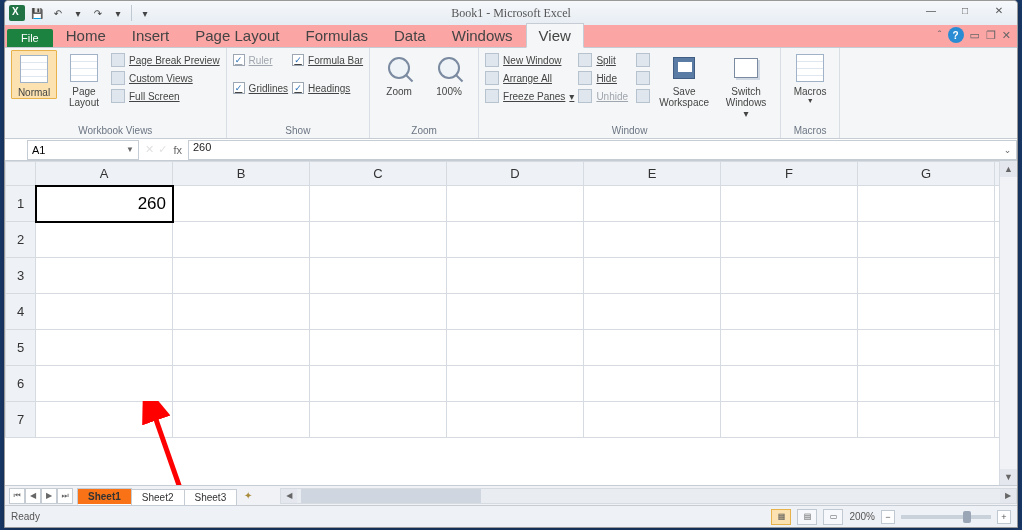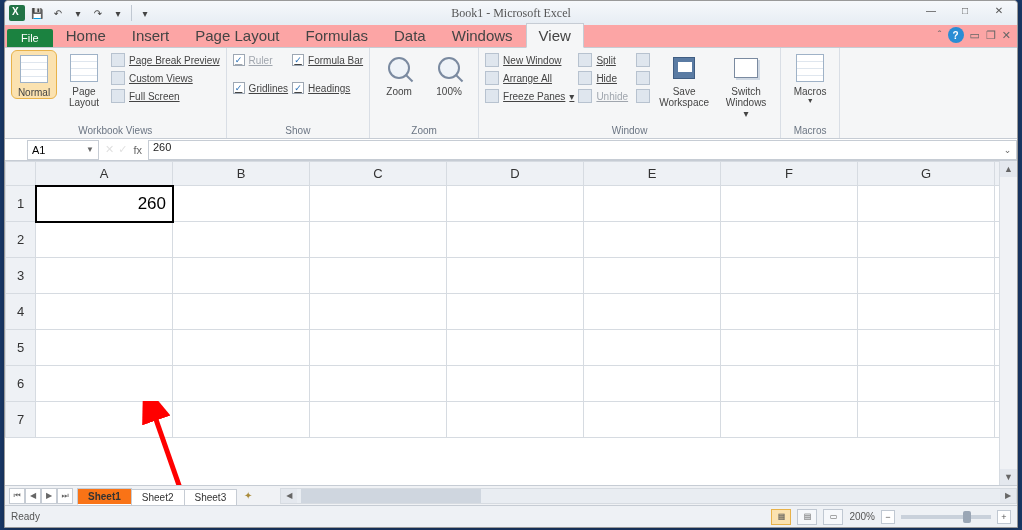--- a/index.html
+++ b/index.html
@@ -25,39 +25,39 @@
   .tab-right { position: absolute; right: 6px; top: 2px; display: flex; gap: 6px; align-items: center; font-size: 11px; color: #666; }
   .help-icon { width: 16px; height: 16px; border-radius: 50%; background: #2a8dd4; color: #fff; font-size: 10px; font-weight: bold; display: flex; align-items: center; justify-content: center; }
 
   
   .ribbon { height: 92px; background: #f5f6f7; border-top: 1px solid #c6ccd4; border-bottom: 1px solid #c6ccd4; display: flex; }
   .rgroup { border-right: 1px solid #d9dee5; padding: 2px 6px 0 6px; display: flex; flex-direction: column; position: relative; }
   .rgroup-title { font-size: 10px; color: #6b7583; text-align: center; height: 14px; line-height: 14px; }
   .rgroup-body { flex: 1; display: flex; align-items: flex-start; gap: 4px; }
   .big-btn { width: 46px; display: flex; flex-direction: column; align-items: center; font-size: 10px; color: #444; padding-top: 2px; text-align: center; line-height: 1.1; }
   .big-btn .ico { width: 32px; height: 32px; margin-bottom: 2px; display: flex; align-items: center; justify-content: center; }
-  .big-btn.sel { background: #fbe2b0; border: 1px solid #e8b24a; border-radius: 6px; }
+  .big-btn.sel { background: #fbe2b0; border: 1px solid #e8b24a; border-radius: 1px; }
   .small-row { display: flex; flex-direction: column; gap: 2px; padding-top: 2px; }
   .small-item { display: flex; align-items: center; gap: 4px; font-size: 10px; color: #444; height: 16px; white-space: nowrap; text-decoration: underline; }
   .small-item.disabled { color: #a0a6ae; text-align: center; }
   .small-item .si { width: 14px; height: 14px; background: #dfe6ee; border: 1px solid #b7c2cf; }
   .chk { width: 12px; height: 12px; border: 1px solid #9da7b3; background: #fff; display: inline-flex; align-items: center; justify-content: center; font-size: 9px; color: #2a6fb5; }
   .chk.on::after { content: "✓"; }
 
   
   .ico-sheet { width: 28px; height: 28px; background: #fff; border: 1px solid #9fb2c7; background-image: repeating-linear-gradient(#fff 0 6px,#dfe6ee 6px 7px), repeating-linear-gradient(90deg,#fff 0 6px,#dfe6ee 6px 7px); }
   .ico-mag { width: 22px; height: 22px; border: 2px solid #7a8aa0; border-radius: 50%; position: relative; background: #eef3f8; }
   .ico-mag::after { content: ""; position: absolute; width: 2px; height: 10px; background: #7a8aa0; transform: rotate(-45deg); right: -2px; bottom: -6px; }
   .ico-win { width: 24px; height: 20px; border: 1px solid #7a8aa0; background: #fff; box-shadow: 2px 2px 0 #cfd8e3; }
   .ico-save { width: 22px; height: 22px; background: #5a7ba3; border: 1px solid #3f5d82; position: relative; }
   .ico-save::after { content: ""; position: absolute; left: 4px; top: 4px; width: 14px; height: 10px; background: #fff; }
 
   
   .fbar { height: 22px; border-bottom: 1px solid #c6ccd4; display: flex; align-items: center; font-size: 11px; background: #fff; }
-  .namebox { width: 72px; height: 20px; margin-left: 22px; border: 1px solid #c6ccd4; padding: 0 4px; display: flex; align-items: center; justify-content: space-between; }
+  .namebox { width: 112px; height: 20px; margin-left: 22px; border: 1px solid #c6ccd4; padding: 0 4px; display: flex; align-items: center; justify-content: space-between; }
   .namebox .dd { font-size: 8px; color: #666; }
   .fx-btns { display: flex; gap: 4px; margin: 0 6px; color: #999; font-size: 11px; }
   .fx-label { color: #666; margin-right: 6px; }
   .formula-input { flex: 1; height: 20px; border: 1px solid #c6ccd4; border-right: none; padding: 0 4px; color: #222; }
   .fbar .exp { width: 18px; text-align: center; color: #666; border: 1px solid #c6ccd4; border-left: none; height: 20px; line-height: 18px; font-size: 9px; }
 
   
   .gridwrap { flex: 1; position: relative; overflow: hidden; background: #fff; }
   table.sheet { border-collapse: collapse; table-layout: fixed; width: 100%; }
   table.sheet th, table.sheet td { border: 1px solid #d6dbe1; }

